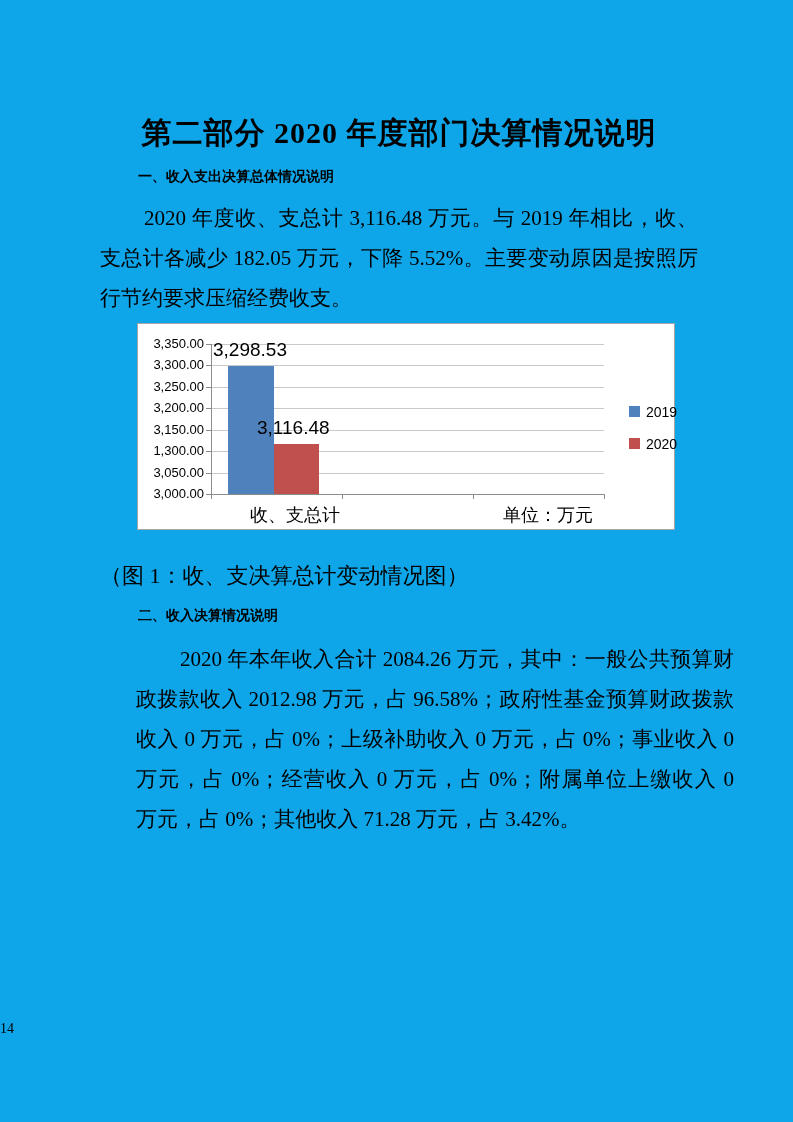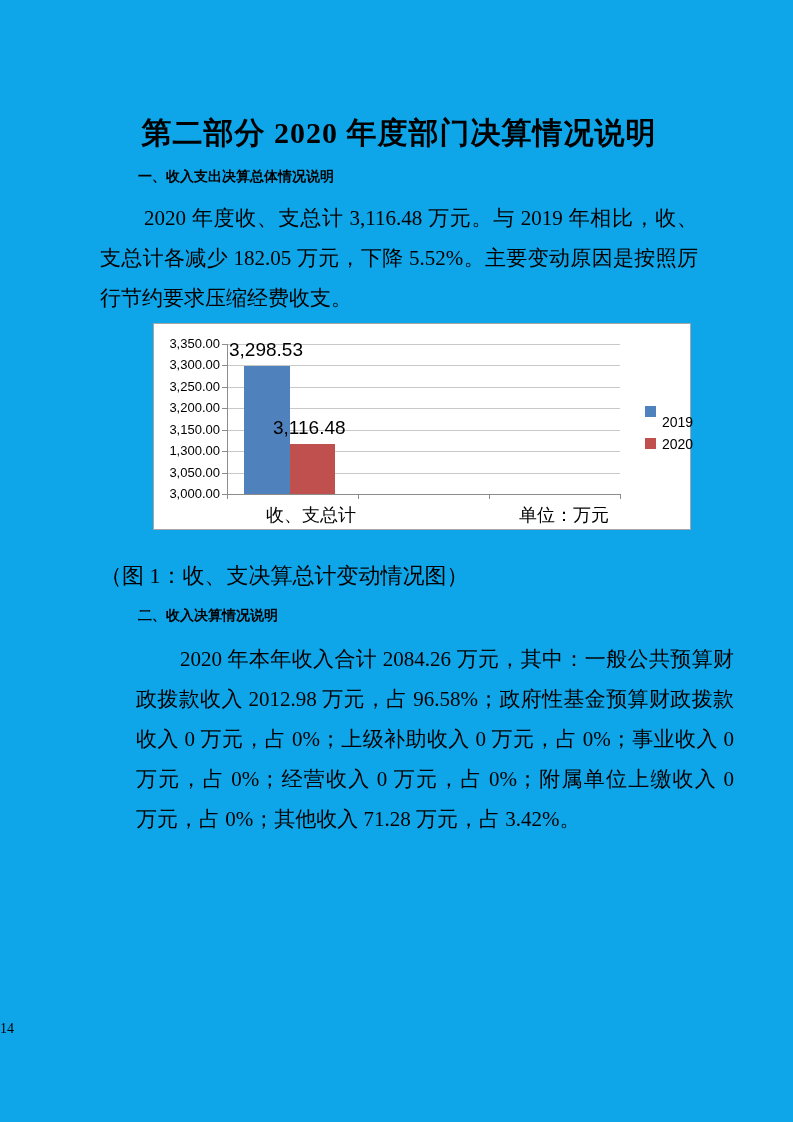--- a/index.html
+++ b/index.html
@@ -27,21 +27,21 @@
   .caption {
     position:absolute; left:100px; top:558px; width:598px; 
     font-size:22px; line-height:36px;
   }
   .page-num {
     position:absolute; left:0; top:1019px; width:793px; 
     font-size:14px; line-height:20px;
   }
   
   .chart {
-    position:absolute; left:153px; top:323px; width:538px; height:207px;
+    position:absolute; left:137px; top:323px; width:538px; height:207px;
     border:1px solid #a6a6a6; background:#ffffff; box-sizing:border-box;
   }
   .chart * { position:absolute; }
   .gridline { left:73px; width:393px; height:1px; background:#c9c9c9; }
   .g0{top:20px}.g1{top:41px}.g2{top:63px}.g3{top:84px}.g4{top:106px}.g5{top:127px}.g6{top:149px}
   .axis-y { left:73px; top:20px; width:1px; height:151px; background:#8c8c8c; }
   .axis-x { left:73px; top:170px; width:394px; height:1px; background:#8c8c8c; }
   .ytickmark { left:68px; width:5px; height:1px; background:#8c8c8c; }
   .t0{top:20px}.t1{top:41px}.t2{top:63px}.t3{top:84px}.t4{top:106px}.t5{top:127px}.t6{top:149px}.t7{top:170px}
   .xtickmark { top:171px; width:1px; height:4px; background:#8c8c8c; }
@@ -66,21 +66,21 @@
   }
   .xl-cat { left:77px; }
   .xl-unit { left:330px; }
   .legend-swatch { left:491px; width:11px; height:11px; }
   .ls-2019 { top:82px; background:#4f81bd; }
   .ls-2020 { top:114px; background:#c0504d; }
   .legend-text {
     left:508px; height:16px; line-height:16px; font-size:14px;
     font-family:"Liberation Sans", sans-serif; white-space:nowrap;
   }
-  .lt-2019 { top:80px;margin-top:10px; }
+  .lt-2019 { top:80px; }
   .lt-2020 { top:112px; }
 </style>
 </head>
 <body>
 
 <div class="page">
 
   <div class="doc-title">第二部分 2020 年度部门决算情况说明</div>
 
   <div class="sec-heading heading-1">一、收入支出决算总体情况说明</div>

